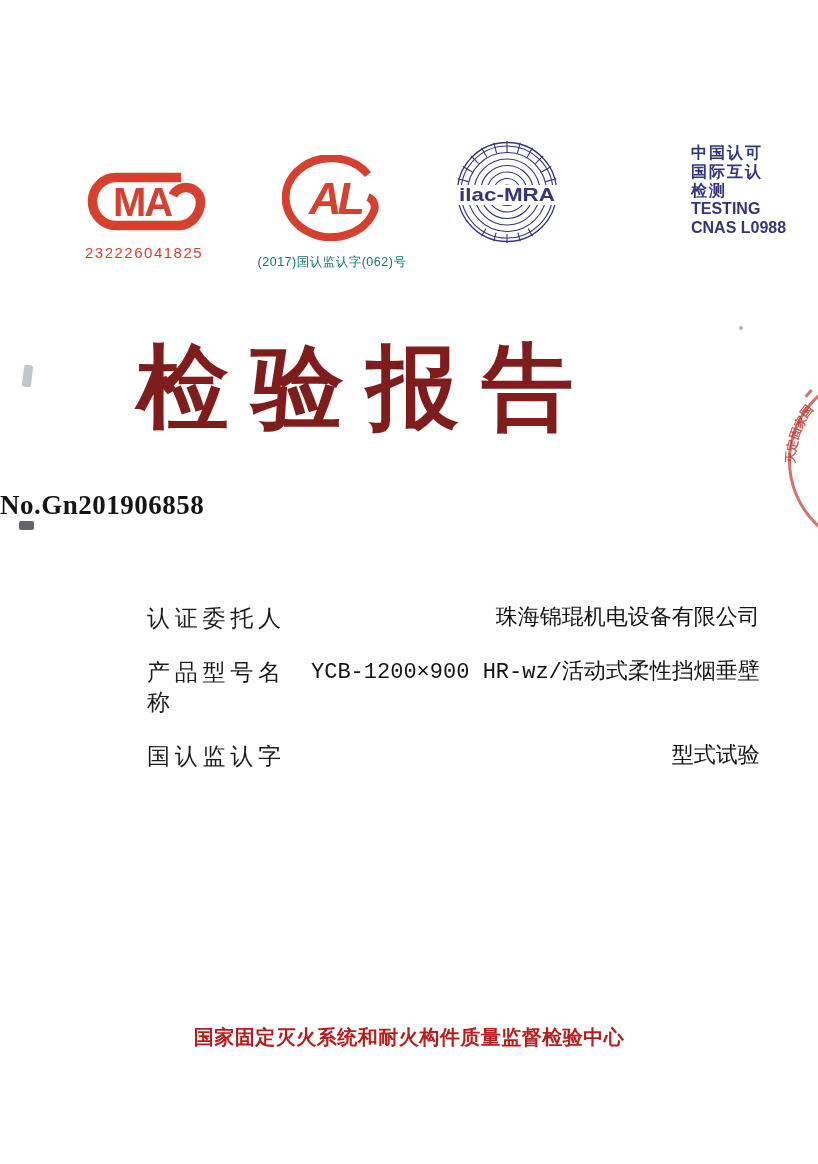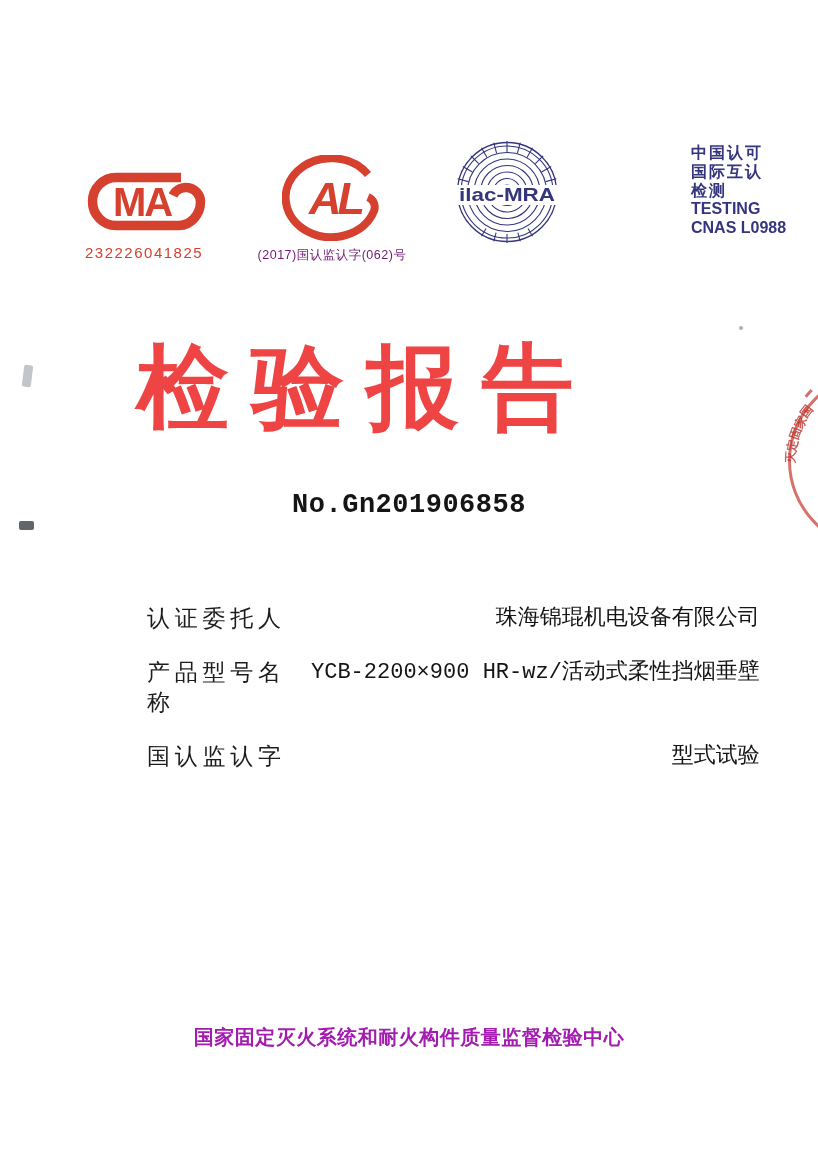--- a/index.html
+++ b/index.html
@@ -4,43 +4,43 @@
 <style>
   html,body{margin:0;padding:0;background:#e8e8e8;}
   .page{
     position:relative;width:818px;height:1164px;background:#ffffff;
     overflow:hidden;font-family:"Liberation Sans",sans-serif;color:#111;
   }
   
   .cma-block{position:absolute;left:85px;top:168px;width:128px;text-align:left;}
   .cma-code{margin-top:5px;font-size:15px;letter-spacing:1.5px;color:#d6402e;font-family:"Liberation Sans",sans-serif;}
   .al-block{position:absolute;left:251px;top:155px;width:162px;text-align:center;}
-  .al-caption{margin-top:2px;font-size:12.5px;color:#701a75;letter-spacing:0.5px;white-space:nowrap;}
+  .al-caption{margin-top:9px;font-size:12.5px;color:#0f766e;letter-spacing:0.5px;white-space:nowrap;}
   .ilac-block{position:absolute;left:457px;top:139px;}
   .cnas-block{position:absolute;left:569px;top:146px;}
   .cnas-side{position:absolute;left:691px;top:144px;width:110px;color:#35357e;}
   .cnas-side div{font-size:16px;line-height:18.8px;font-weight:700;}
   .cnas-side .cjk{letter-spacing:2px;}
   
   .title{position:absolute;top:336px;left:0;width:710px;text-align:center;
     font-size:92px;line-height:102px;font-weight:900;letter-spacing:23px;text-indent:23px;
-    color:#ef4444;font-family:"Liberation Sans",sans-serif;}
-  .report-no{position:absolute;top:490px;left:0;width:818px;text-align:center;
-    font-size:27px;font-weight:700;font-family:Liberation Mono, monospace;letter-spacing:0.5px;color:#151515;}
+    color:#7f1d1d;font-family:"Liberation Sans",sans-serif;}
+  .report-no{position:absolute;top:490px;left:0;width:818px;
+    font-size:27px;font-weight:700;font-family:Liberation Serif, serif;letter-spacing:0.5px;color:#151515;}
   
   .fields{position:absolute;left:147px;top:604px;}
   .field-row{display:flex;align-items:flex-start;margin-bottom:24px;justify-content:space-between;}
   .field-label{width:134px;font-size:23px;line-height:30px;color:#1c1c1c;
     font-family:"Liberation Serif",serif;text-align:justify;text-align-last:justify;
     flex:0 0 134px;margin-right:30px;}
   .field-value{font-size:22px;line-height:30px;color:#141414;white-space:nowrap;
     font-family:Liberation Mono, monospace;}
   
   .footer{position:absolute;top:1024px;left:0;width:818px;text-align:center;
-    font-size:20px;font-weight:700;letter-spacing:0.5px;color:#a21caf;}
+    font-size:20px;font-weight:700;letter-spacing:0.5px;color:#b91c1c;}
   
   .stamp-circle{position:absolute;left:788px;top:372px;width:172px;height:172px;
     border:3.5px solid rgba(201,66,56,0.75);border-radius:50%;}
   .stamp-char{position:absolute;font-size:12px;font-weight:700;color:rgba(186,55,48,0.82);
     transform-origin:center;white-space:nowrap;}
   .stamp-tick{position:absolute;left:804px;top:392px;width:9px;height:2.5px;
     background:rgba(186,55,48,0.7);transform:rotate(-48deg);}
   
   .smudge-a{position:absolute;left:23px;top:365px;width:9px;height:22px;background:#8f959c;
     opacity:0.55;border-radius:2px;transform:rotate(7deg);}
@@ -115,21 +115,21 @@
 
   <div class="report-no">No.Gn201906858</div>
 
   <div class="fields">
     <div class="field-row">
       <div class="field-label">认证委托人</div>
       <div class="field-value">珠海锦琨机电设备有限公司</div>
     </div>
     <div class="field-row">
       <div class="field-label">产品型号名称</div>
-      <div class="field-value">YCB-2200×900 HR-wz/活动式柔性挡烟垂壁</div>
+      <div class="field-value">YCB-1200×900 HR-wz/活动式柔性挡烟垂壁</div>
     </div>
     <div class="field-row">
       <div class="field-label">国认监认字</div>
       <div class="field-value">型式试验</div>
     </div>
   </div>
 
   <div class="footer">国家固定灭火系统和耐火构件质量监督检验中心</div>
 
   <div class="stamp-circle"></div>

